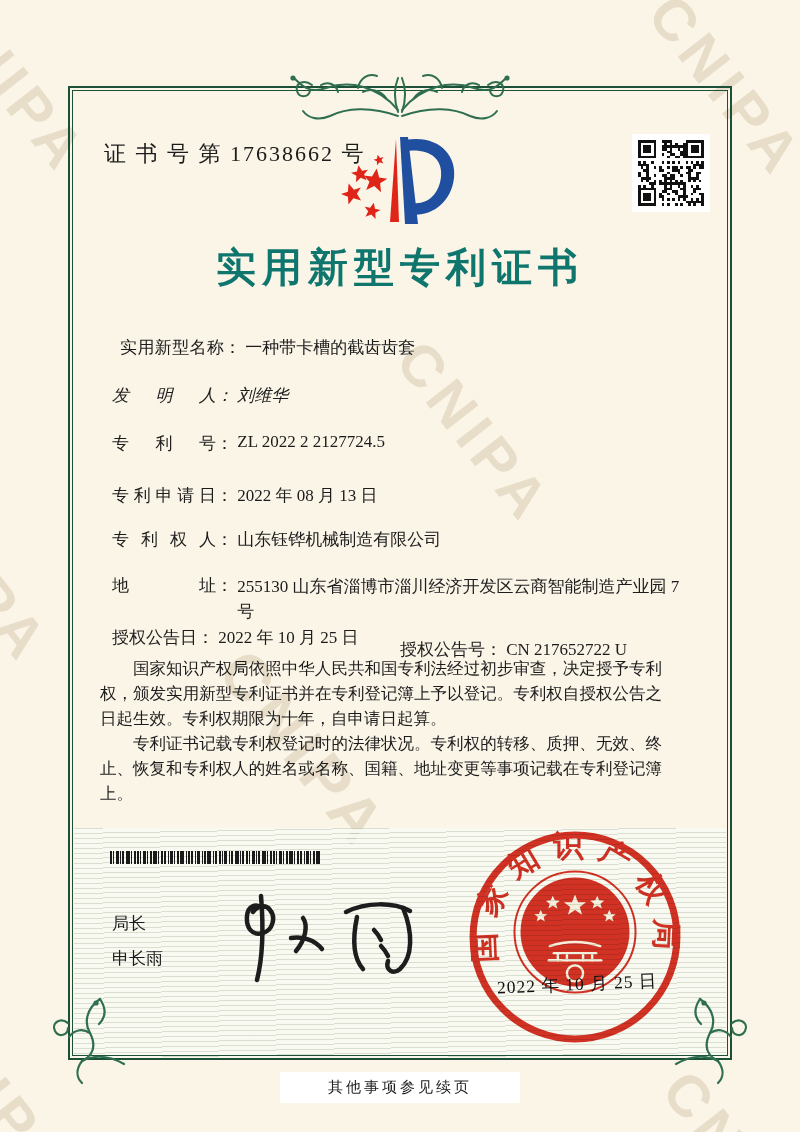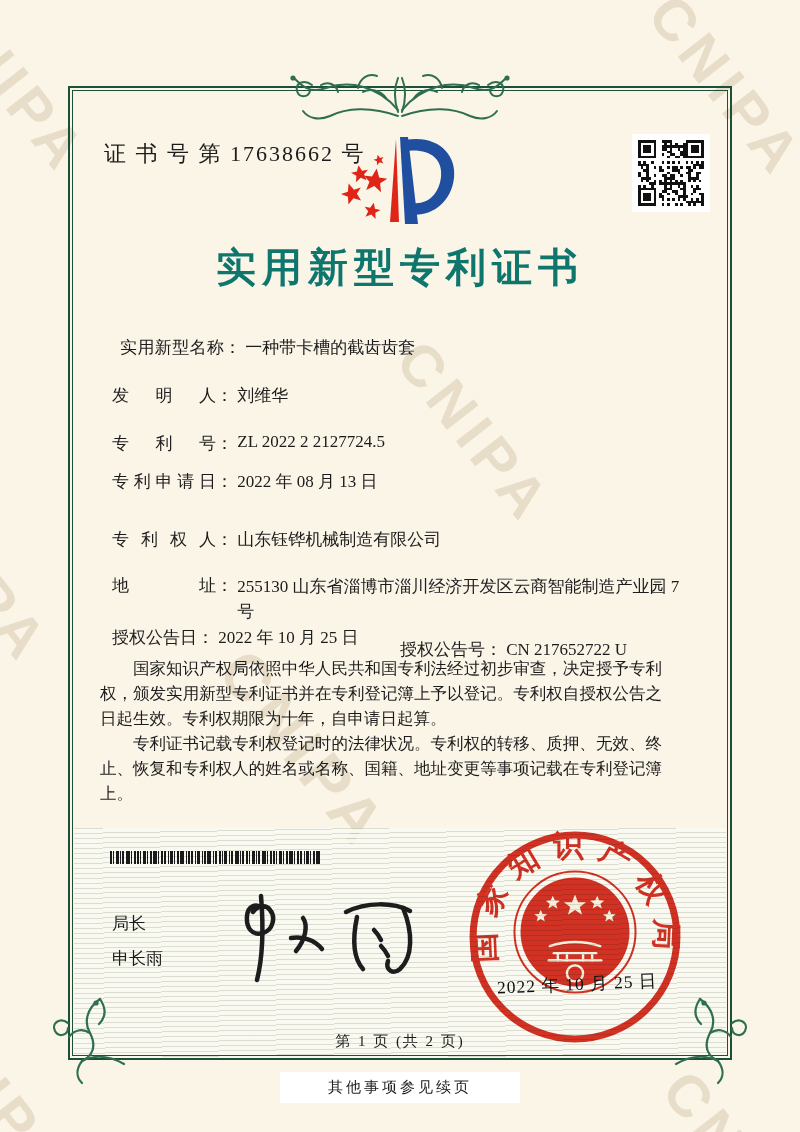--- a/index.html
+++ b/index.html
@@ -449,29 +449,29 @@
       </svg>
   </div>
 
   <div class="title">实用新型专利证书</div>
 
   <div class="fields">
     <div class="frow" style="top:0px;margin-left:8px;">
       <span class="lbl">实用新型名称</span><span>：</span>
       <span class="val">一种带卡槽的截齿齿套</span>
     </div>
-    <div class="frow" style="top:48px;">
+    <div class="frow" style="top:48px;font-style:italic;">
       <span class="lbl">发明人</span><span>：</span>
       <span class="val">刘维华</span>
     </div>
     <div class="frow" style="top:96px;">
       <span class="lbl">专利号</span><span>：</span>
       <span class="val">ZL 2022 2 2127724.5</span>
     </div>
-    <div class="frow" style="top:134px;">
+    <div class="frow" style="top:148px;">
       <span class="lbl">专利申请日</span><span>：</span>
       <span class="val">2022 年 08 月 13 日</span>
     </div>
     <div class="frow" style="top:192px;">
       <span class="lbl">专利权人</span><span>：</span>
       <span class="val">山东钰铧机械制造有限公司</span>
     </div>
     <div class="frow" style="top:238px;">
       <span class="lbl">地址</span><span>：</span>
       <span class="val wrap">255130 山东省淄博市淄川经济开发区云商智能制造产业园 7 号</span>
@@ -599,17 +599,16 @@
         <path d="M90,127 L132,127"></path>
         <path d="M85,134 L137,134"></path>
         <path d="M94,127 L94,134 M103,127 L103,134 M119,127 L119,134 M128,127 L128,134"></path>
         <circle cx="111" cy="147" r="8"></circle>
       </g>
     </g>
   </svg>
 
   <div class="seal-date">2022 年 10 月 25 日</div>
 
-  <div class="page-info">第 1 页 (共 2 页)</div>
 
   <div class="footer-note">其他事项参见续页</div>
 
 </div>
 
 </body></html>

